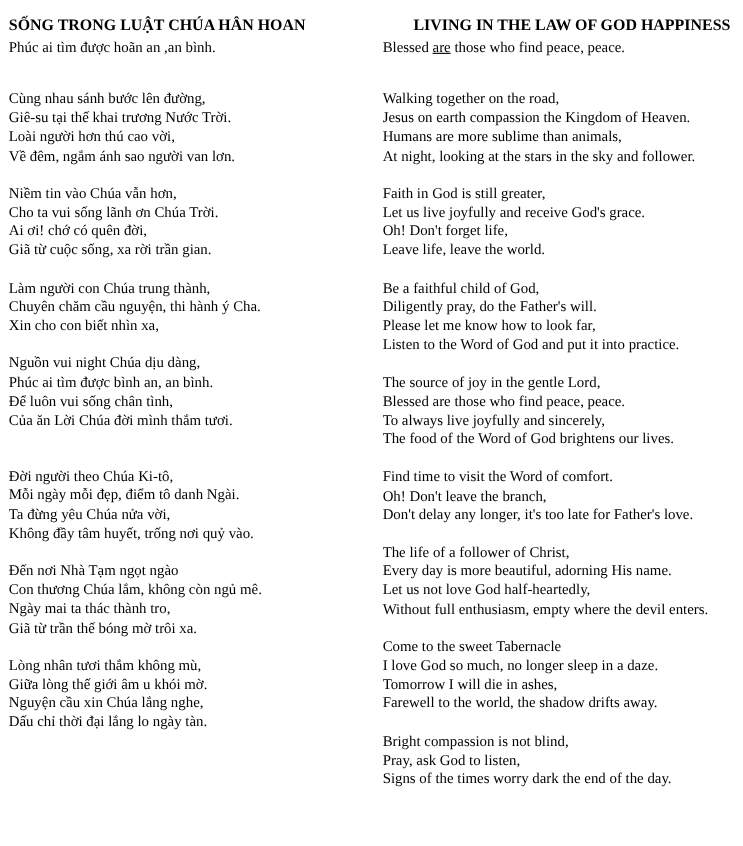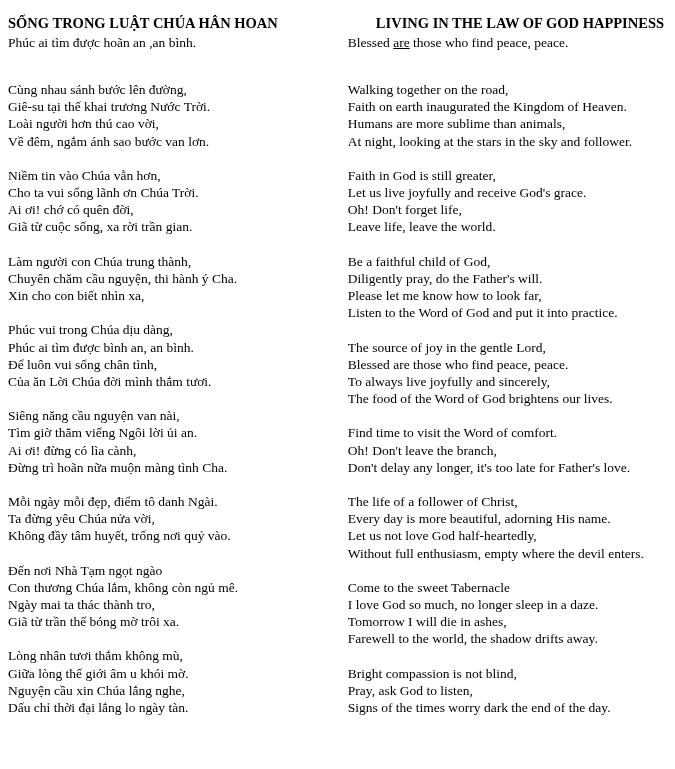--- a/index.html
+++ b/index.html
@@ -87,56 +87,51 @@
     <div class="col col-left">
       <div class="doc-title title-left">SỐNG TRONG LUẬT CHÚA HÂN HOAN</div>
       <div class="subtitle">Phúc ai tìm được hoãn an ,an bình.</div>
 
       <div class="gap-big"></div>
 
       <div class="stanza">
         <div class="line">Cùng nhau sánh bước lên đường,</div>
         <div class="line">Giê-su tại thế khai trương Nước Trời.</div>
         <div class="line">Loài người hơn thú cao vời,</div>
-        <div class="line">Về đêm, ngắm ánh sao bước van lơn.</div>
+        <div class="line">Về đêm, ngắm ánh sao người van lơn.</div>
       </div>
       <div class="gap-stanza"></div>
 
       <div class="stanza">
         <div class="line">Niềm tin vào Chúa vẫn hơn,</div>
         <div class="line">Cho ta vui sống lãnh ơn Chúa Trời.</div>
         <div class="line">Ai ơi! chớ có quên đời,</div>
         <div class="line">Giã từ cuộc sống, xa rời trần gian.</div>
       </div>
       <div class="gap-stanza"></div>
 
       <div class="stanza">
         <div class="line">Làm người con Chúa trung thành,</div>
         <div class="line">Chuyên chăm cầu nguyện, thi hành ý Cha.</div>
         <div class="line">Xin cho con biết nhìn xa,</div>
       </div>
       <div class="gap-stanza"></div>
 
       <div class="stanza">
-        <div class="line">Phúc vui trong Chúa dịu dàng,</div>
+        <div class="line">Nguồn vui night Chúa dịu dàng,</div>
         <div class="line">Phúc ai tìm được bình an, an bình.</div>
         <div class="line">Để luôn vui sống chân tình,</div>
         <div class="line">Của ăn Lời Chúa đời mình thắm tươi.</div>
       </div>
       <div class="gap-stanza"></div>
 
-      <div class="stanza">
-        <div class="line">Siêng năng cầu nguyện van nài,</div>
-        <div class="line">Tìm giờ thăm viếng Ngôi lời ủi an.</div>
-        <div class="line">Ai ơi! đừng có lìa cành,</div>
-        <div class="line">Đừng trì hoãn nữa muộn màng tình Cha.</div>
-      </div>
-      <div class="gap-stanza"></div>
-
-      <div class="stanza">
+      <div class="gap-stanza"></div>
+
+      <div class="stanza">
+        <div class="line">Đời người theo Chúa Ki-tô,</div>
         <div class="line">Mỗi ngày mỗi đẹp, điểm tô danh Ngài.</div>
         <div class="line">Ta đừng yêu Chúa nửa vời,</div>
         <div class="line">Không đầy tâm huyết, trống nơi quỷ vào.</div>
       </div>
       <div class="gap-stanza"></div>
 
       <div class="stanza">
         <div class="line">Đến nơi Nhà Tạm ngọt ngào</div>
         <div class="line">Con thương Chúa lắm, không còn ngủ mê.</div>
         <div class="line">Ngày mai ta thác thành tro,</div>
@@ -153,21 +148,21 @@
     </div>
 
     <div class="col col-right">
       <div class="doc-title title-right">LIVING IN THE LAW OF GOD HAPPINESS</div>
       <div class="subtitle"><span>Blessed </span><span class="ul">are</span><span> those who find peace, peace.</span></div>
 
       <div class="gap-big"></div>
 
       <div class="stanza">
         <div class="line">Walking together on the road,</div>
-        <div class="line">Faith on earth inaugurated the Kingdom of Heaven.</div>
+        <div class="line">Jesus on earth compassion the Kingdom of Heaven.</div>
         <div class="line">Humans are more sublime than animals,</div>
         <div class="line">At night, looking at the stars in the sky and follower.</div>
       </div>
       <div class="gap-stanza"></div>
 
       <div class="stanza">
         <div class="line">Faith in God is still greater,</div>
         <div class="line">Let us live joyfully and receive God's grace.</div>
         <div class="line">Oh! Don't forget life,</div>
         <div class="line">Leave life, leave the world.</div>

